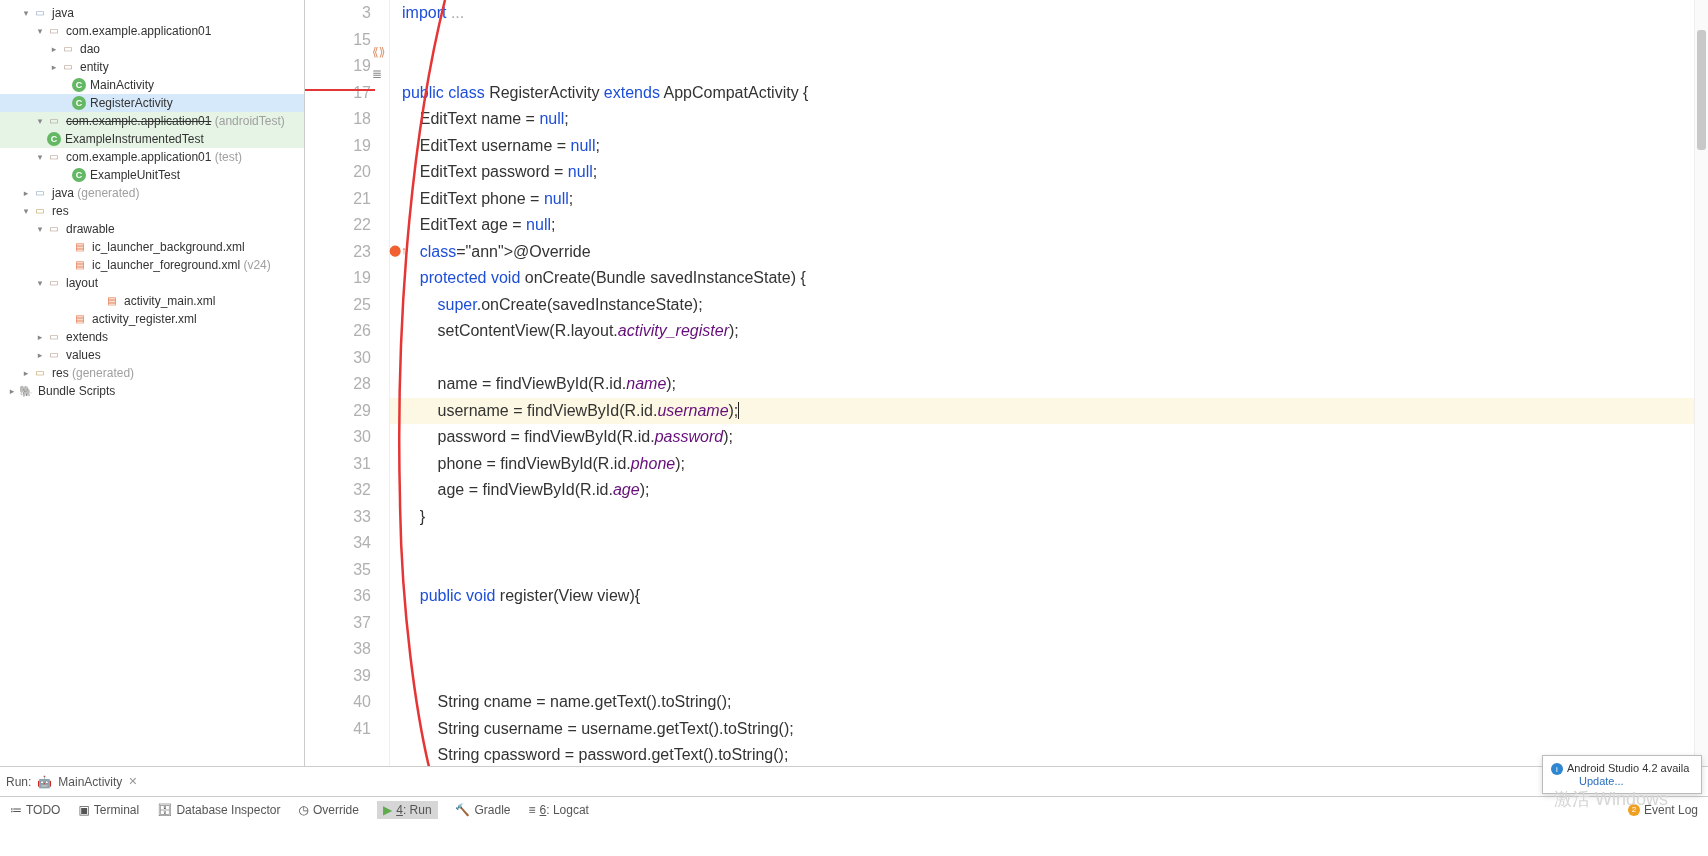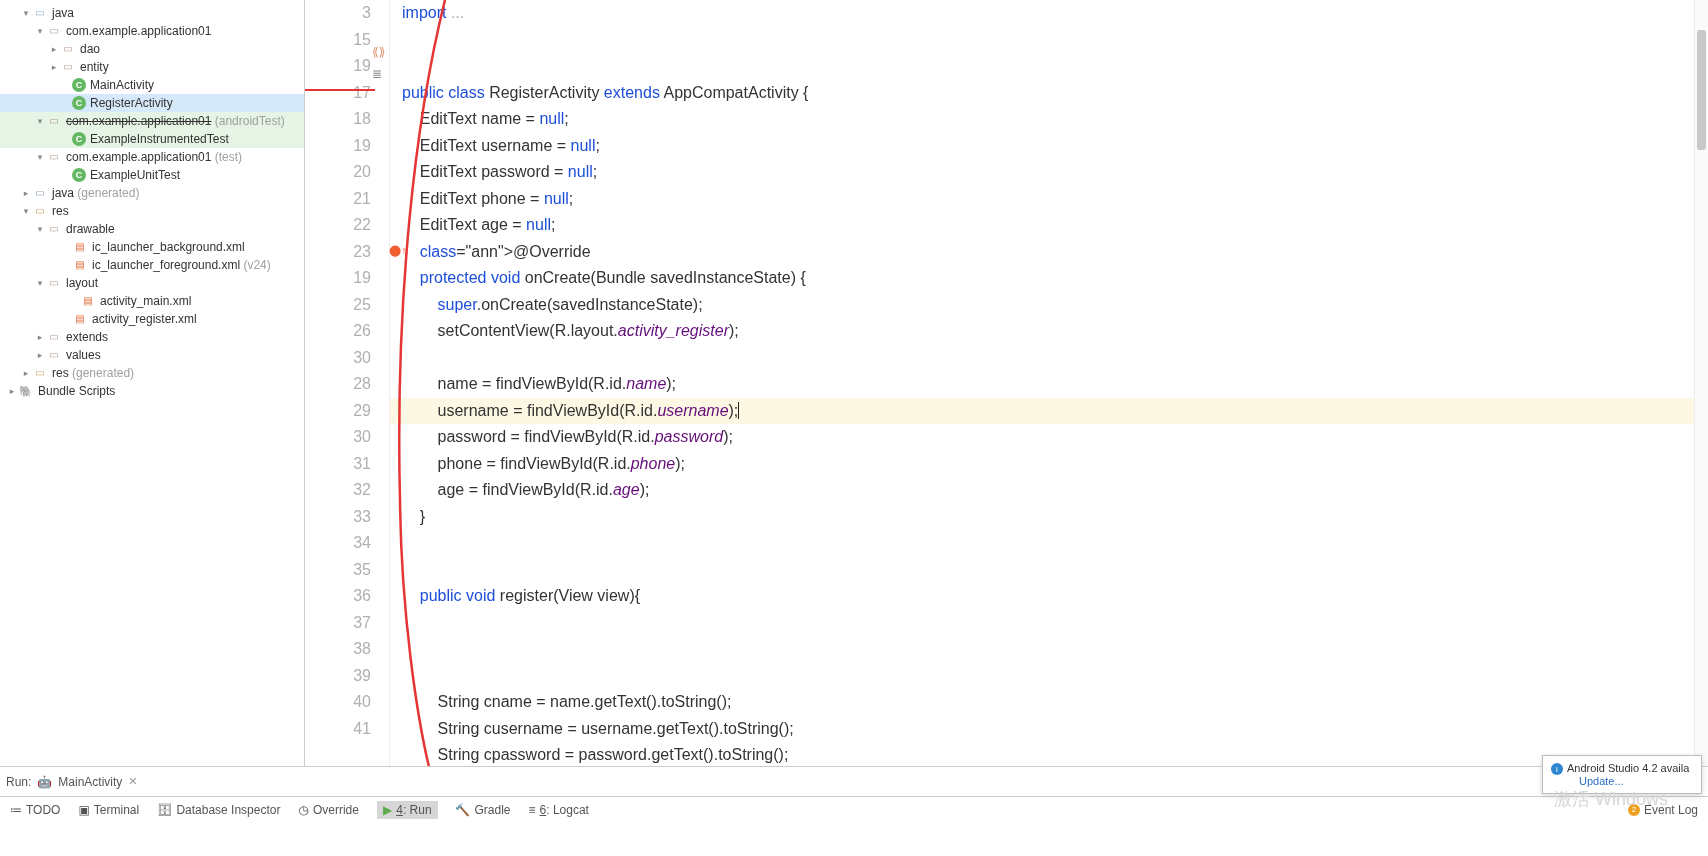--- a/index.html
+++ b/index.html
@@ -86,21 +86,21 @@
           <span class="arrow"></span>
           <span class="ico java-c"></span>
           <span>MainActivity</span>
         </li>
       <li class="hl" style="padding-left:60px">
           <span class="arrow"></span>
           <span class="ico java-c"></span>
           <span>RegisterActivity</span>
         </li>
       <li class="sel" style="padding-left:34px"><span class="arrow">▾</span><span class="ico pkg"></span><span style="text-decoration:line-through">com.example.application01</span>&nbsp;<span class="dim">(androidTest)</span></li>
-      <li class="sel" style="padding-left:60px">
+      <li class="sel" style="padding-left:35px">
           <span class="arrow"></span>
           <span class="ico java-c"></span>
           <span>ExampleInstrumentedTest</span>
         </li>
       <li style="padding-left:34px"><span class="arrow">▾</span><span class="ico pkg"></span><span>com.example.application01</span>&nbsp;<span class="dim">(test)</span></li>
       <li style="padding-left:60px">
           <span class="arrow"></span>
           <span class="ico java-c"></span>
           <span>ExampleUnitTest</span>
         </li>
@@ -119,21 +119,21 @@
           <span class="arrow"></span>
           <span class="ico xml"></span>
           <span>ic_launcher_background.xml</span>
         </li>
       <li style="padding-left:60px"><span class="arrow"></span><span class="ico xml"></span><span>ic_launcher_foreground.xml</span>&nbsp;<span class="dim">(v24)</span></li>
       <li style="padding-left:34px">
           <span class="arrow">▾</span>
           <span class="ico pkg"></span>
           <span>layout</span>
         </li>
-      <li style="padding-left:68px">
+      <li style="padding-left:92px">
           <span class="arrow"></span>
           <span class="ico xml"></span>
           <span>activity_main.xml</span>
         </li>
       <li style="padding-left:60px">
           <span class="arrow"></span>
           <span class="ico xml"></span>
           <span>activity_register.xml</span>
         </li>
       <li style="padding-left:34px">

